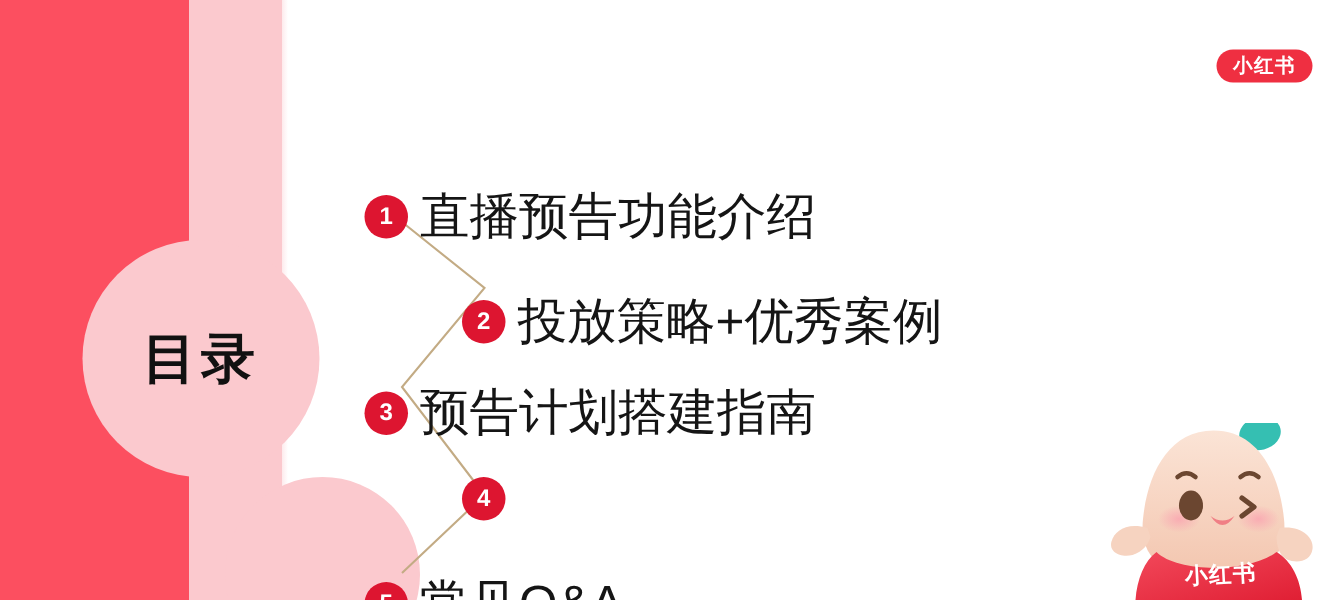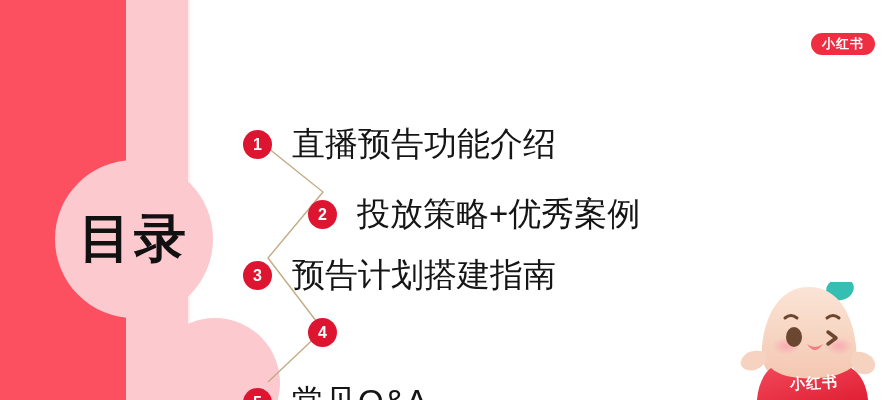--- a/index.html
+++ b/index.html
@@ -61,21 +61,21 @@
   }
   .toc-label {
     position: absolute;
     left: 55px;
     top: 160px;
     width: 158px;
     height: 158px;
     display: flex;
     align-items: center;
     justify-content: center;
-    font-size: 52px;
+    font-size: 36px;
     font-weight: 700;
     color: #111111;
     letter-spacing: 3px;
     font-family: "Liberation Sans", "DejaVu Sans", sans-serif;
   }
 
   
   .brand-pill {
     position: absolute;
     right: 14px;
@@ -112,21 +112,21 @@
     color: #ffffff;
     font-size: 16px;
     font-weight: 700;
     display: flex;
     align-items: center;
     justify-content: center;
     line-height: 1;
     font-family: "Liberation Sans", "DejaVu Sans", sans-serif;
   }
   .item-text {
-    margin-left: 20px;
+    margin-left: 8px;
     font-size: 33px;
     font-weight: 500;
     color: #151515;
     letter-spacing: 0px;
     font-family: "Liberation Sans", "DejaVu Sans", sans-serif;
     position: relative;
   }
 
   
   .connector-svg {

